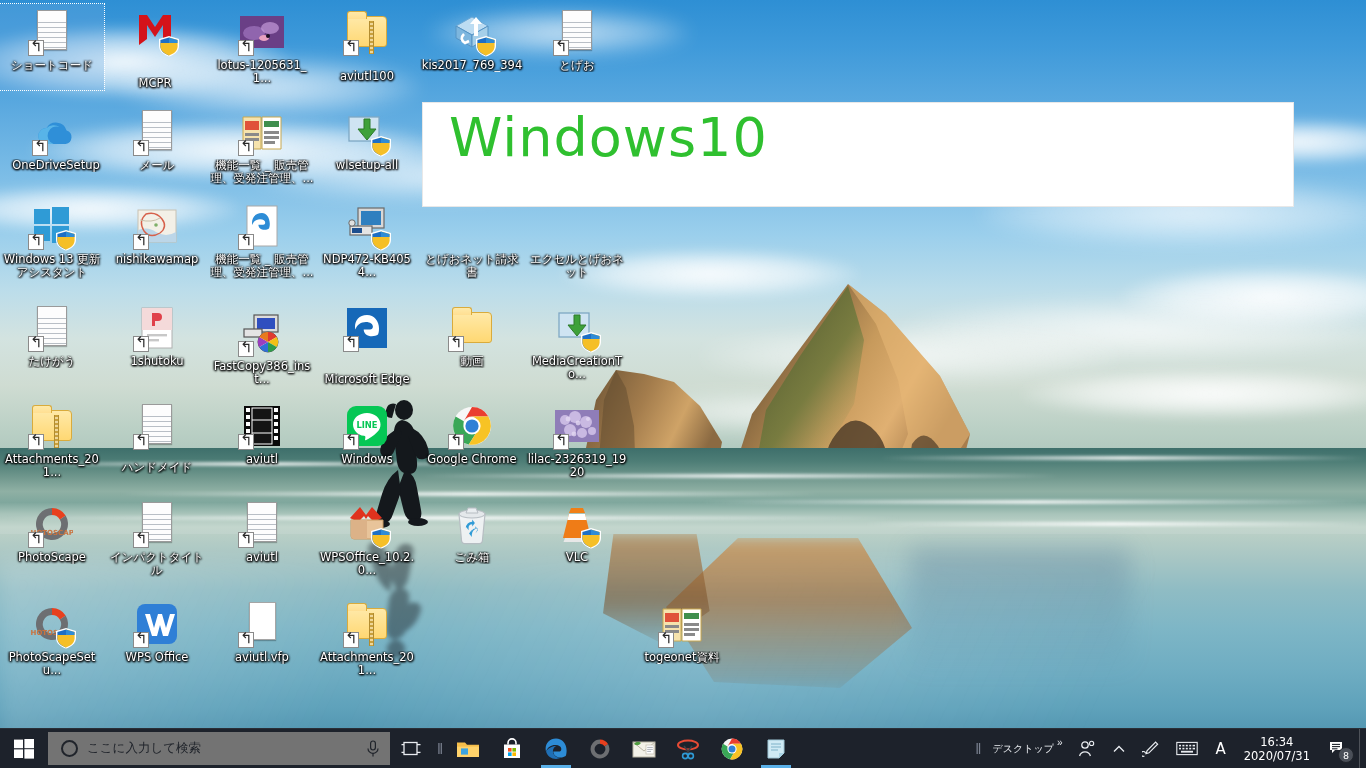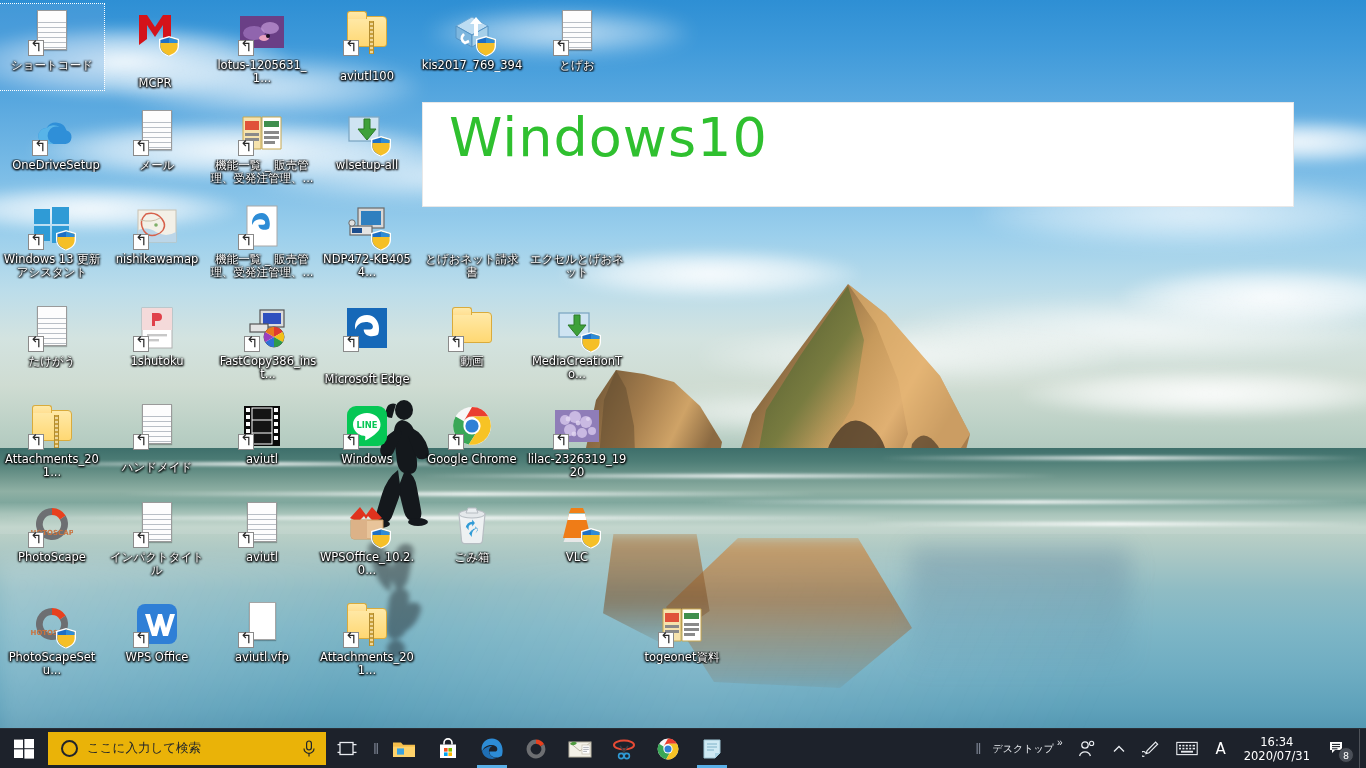--- a/index.html
+++ b/index.html
@@ -150,21 +150,21 @@
   
   #taskbar {
     position: absolute; left: 0; bottom: 0; width: 1366px; height: 40px;
     background: #1d222b; display: flex; align-items: stretch;
     border-top: 1px solid rgba(255,255,255,.06);
   }
   #start-button {
     width: 48px; display: flex; align-items: center; justify-content: center;
   }
   #search-box {
-    width: 278px; margin: 3px 0; background: #eab308;
+    width: 342px; margin: 3px 0; background: #737373;
     display: flex; align-items: center; gap: 9px; padding: 0 10px 0 13px;
   }
   #search-box .circ {
     width: 17px; height: 17px; border: 2.2px solid #20242b; border-radius: 50%;
     flex: 0 0 auto;
   }
   #search-placeholder {
     flex: 1; color: #20242b; font-size: 12.5px;
     font-family: "DejaVu Sans", "Liberation Sans", sans-serif;
     white-space: nowrap; overflow: hidden;
@@ -531,21 +531,21 @@
         <rect x="1" y="1" width="30" height="40" fill="#ffffff" stroke="#b0b0b0" stroke-width="1"></rect>
         <rect x="1" y="1" width="30" height="22" fill="#f4dada"></rect>
         <path d="M11 6 h6 a4 4 0 0 1 0 8 h-3 v5 h-3 z" fill="#e0404a"></path>
         <rect x="6" y="27" width="20" height="2.4" fill="#c8c8c8"></rect>
         <rect x="6" y="32" width="12" height="2.4" fill="#c8c8c8"></rect>
           </svg>
           <div class="art-shortcut"></div>
         </div>
         <div class="icon-label">1shutoku</div>
       </div>
-      <div class="icon-cell" style="left: 216px; top: 300px;">
+      <div class="icon-cell" style="left: 210px; top: 300px; justify-content: flex-end;">
         <div class="icon-art">
           <svg width="44" height="40" viewBox="0 0 44 40" style="position:absolute;left:2px;top:4px">
         <rect x="14" y="2" width="24" height="17" fill="#dcdcdc" stroke="#555" stroke-width="1.2"></rect>
         <rect x="17" y="5" width="18" height="11" fill="#2f4fbf"></rect>
         <rect x="4" y="16" width="18" height="8" fill="#e4e4e4" stroke="#555" stroke-width="1.2"></rect>
         <circle cx="28" cy="29" r="10" fill="#ffffff" stroke="#555" stroke-width="1"></circle>
         <path d="M28 29 l0 -10 a10 10 0 0 1 8.7 5 z" fill="#e03a2f"></path>
         <path d="M28 29 l8.7 -5 a10 10 0 0 1 0 10 z" fill="#f2c016"></path>
         <path d="M28 29 l8.7 5 a10 10 0 0 1 -8.7 5 z" fill="#2f9b4a"></path>
         <path d="M28 29 l0 10 a10 10 0 0 1 -8.7 -5 z" fill="#2f6fd6"></path>

